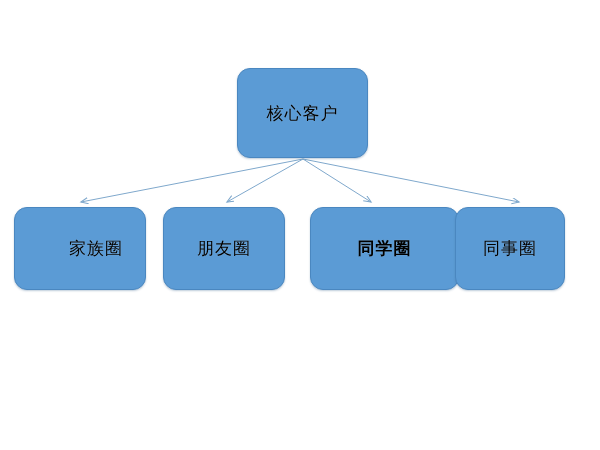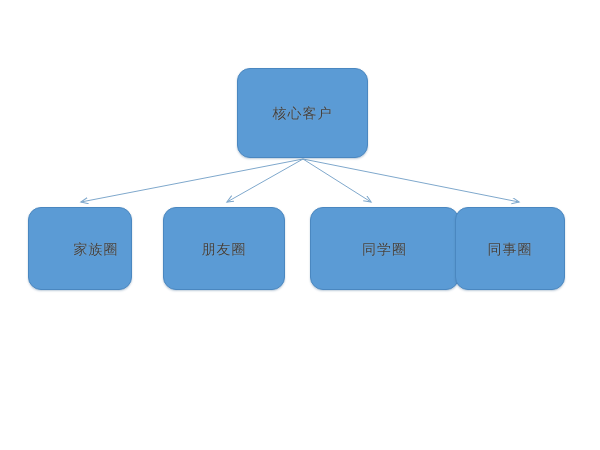--- a/index.html
+++ b/index.html
@@ -32,40 +32,40 @@
     box-sizing: border-box;
     background: #5B9BD5;
     border: 1px solid #4A87C0;
     border-radius: 13px;
     display: flex;
     align-items: center;
     justify-content: center;
     box-shadow: 0 1px 2px rgba(70, 110, 150, 0.35);
   }
   .node-label {
-    color: #404040;
-    font-size: 14px;
+    color: #000000;
+    font-size: 17px;
     letter-spacing: 1px;
     line-height: 1;
     text-shadow: 0 0 1px rgba(255,255,255,0.35);
     white-space: nowrap;
   }
   #root-node {
     left: 237px;
     top: 68px;
     width: 131px;
     height: 90px;
   }
   .leaf-node {
     top: 207px;
     height: 83px;
   }
-  #leaf-0 { left: 28px;  width: 104px; padding-left: 32px; }
+  #leaf-0 { left: 14px;  width: 132px; padding-left: 32px; }
   #leaf-1 { left: 163px; width: 122px; justify-content: center; }
-  #leaf-2 { left: 310px; width: 149px; }
+  #leaf-2 { left: 310px; width: 149px; font-weight: bold; }
   #leaf-3 { left: 455px; width: 110px; }
 </style>
 </head>
 <body>
 
 <div id="canvas">
 
   <svg id="connectors" viewBox="0 0 600 450" width="600" height="450">
     <defs>
       <marker id="arrowhead" markerWidth="9" markerHeight="9" refX="7.2" refY="3.2" orient="auto" markerUnits="userSpaceOnUse">

